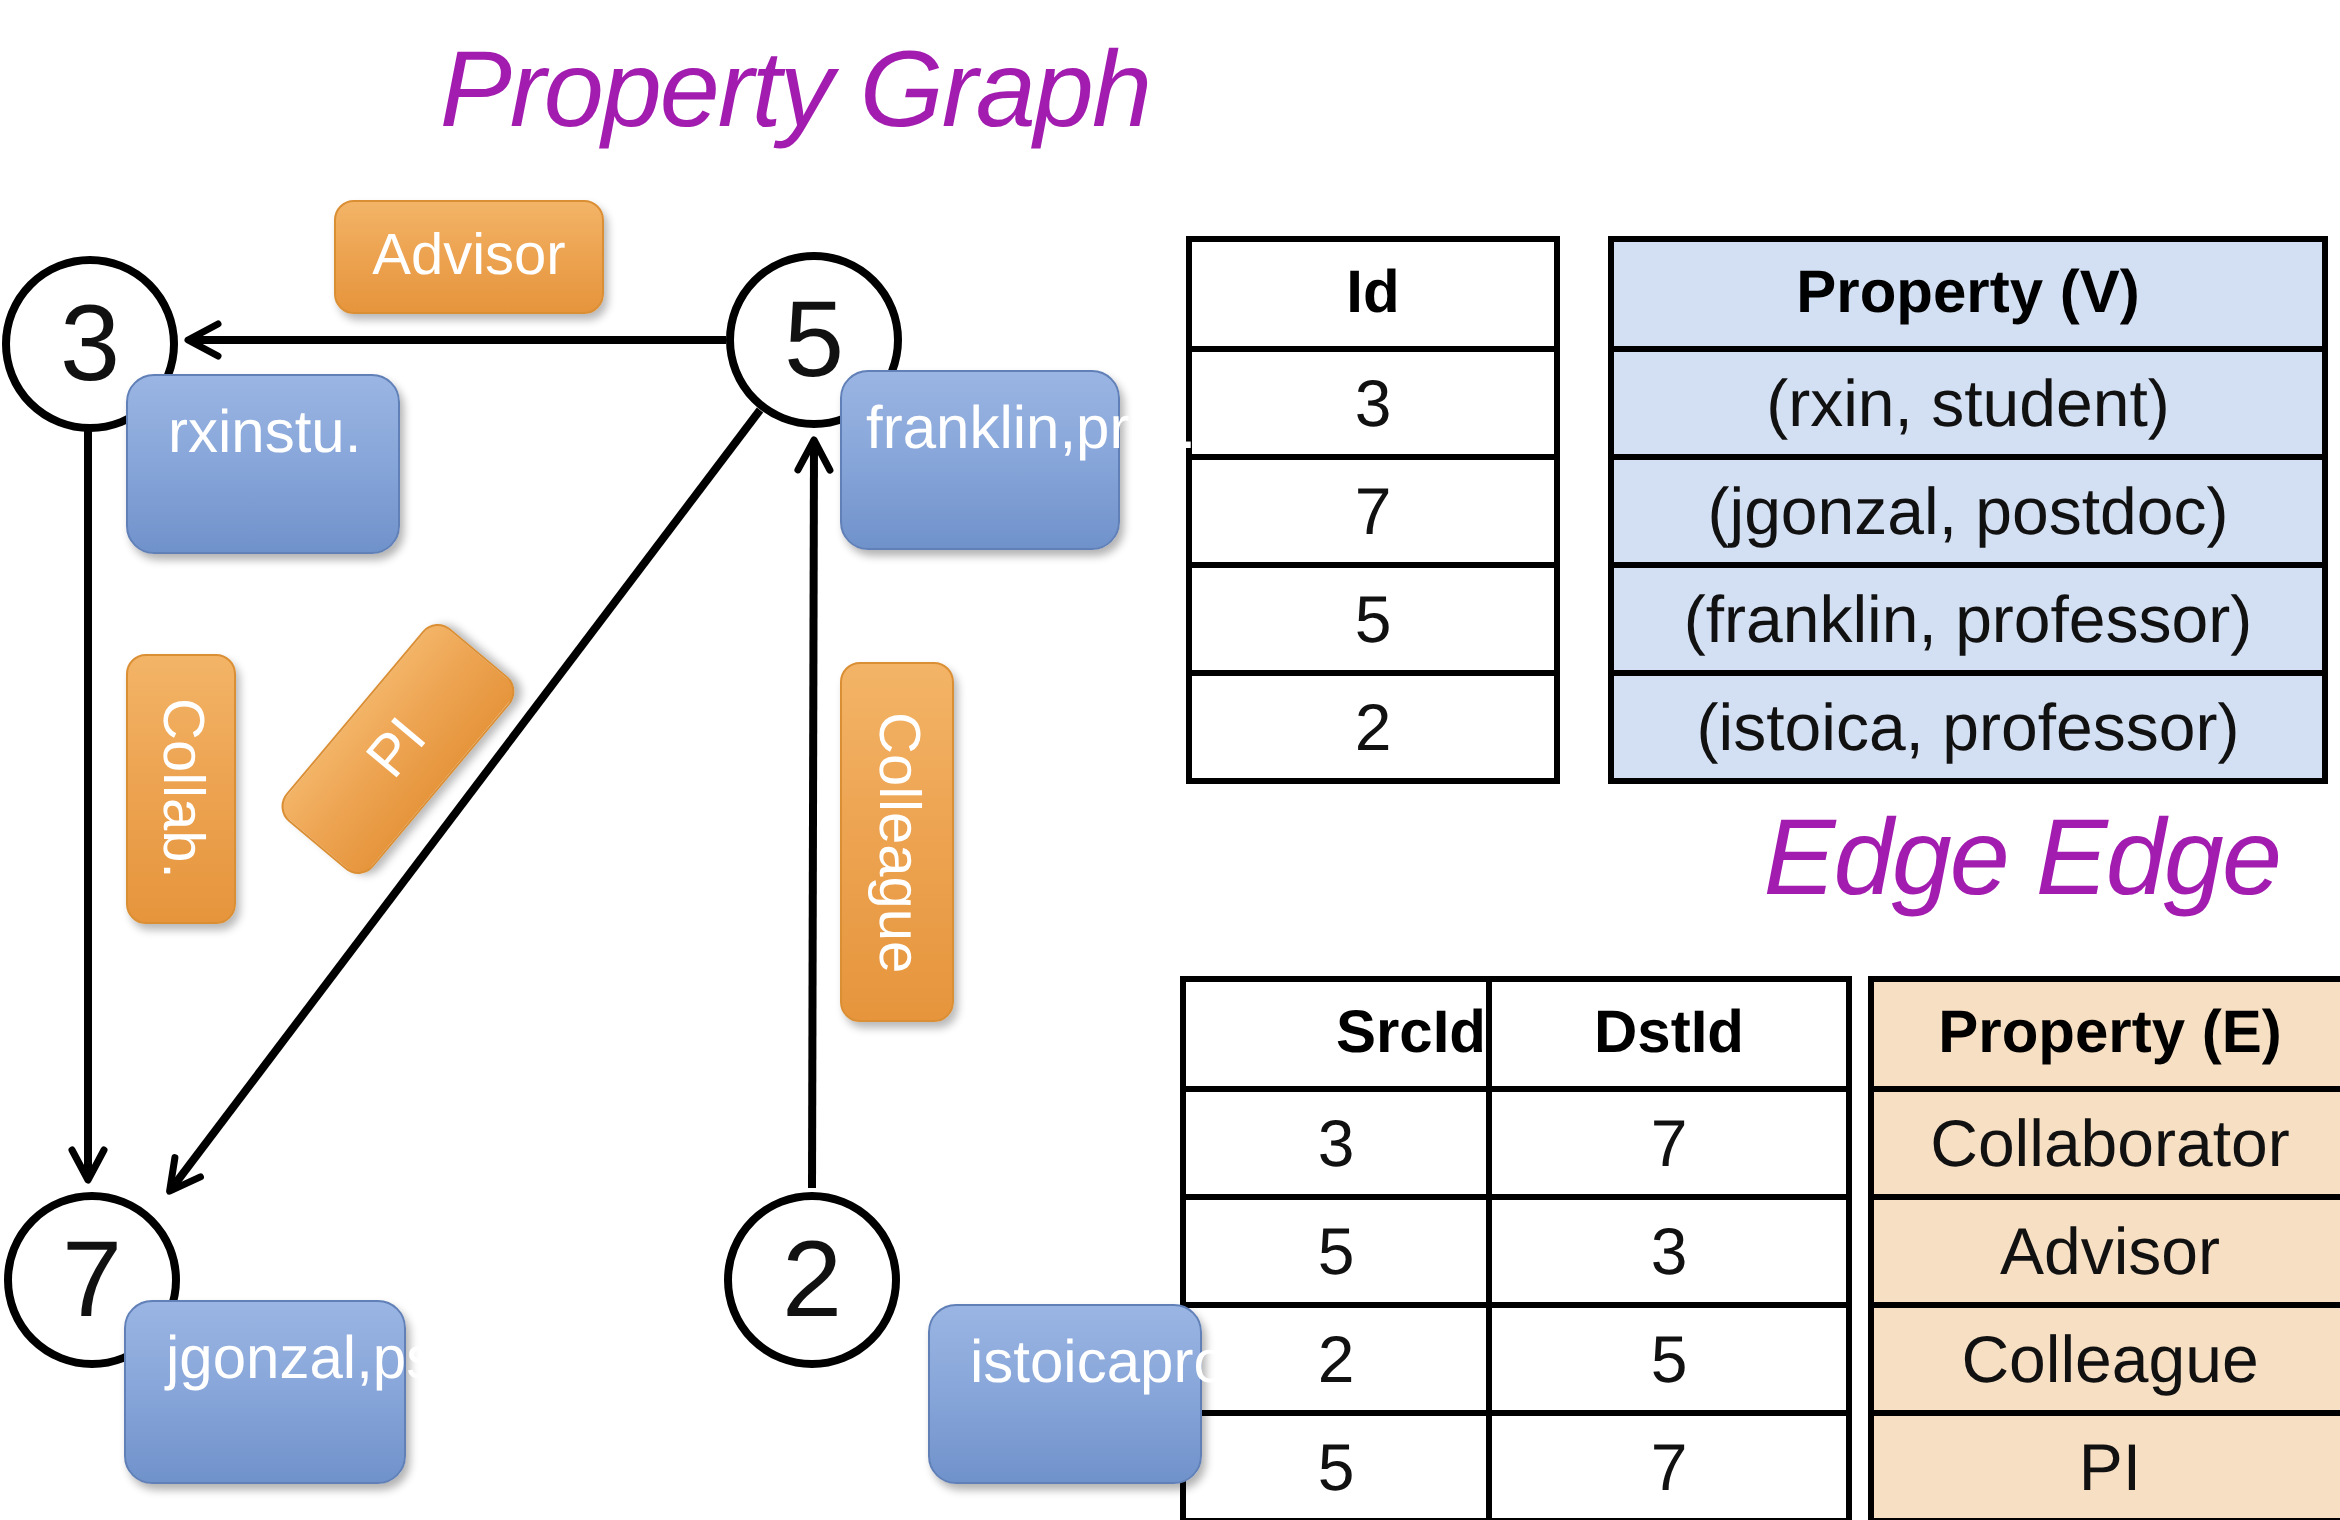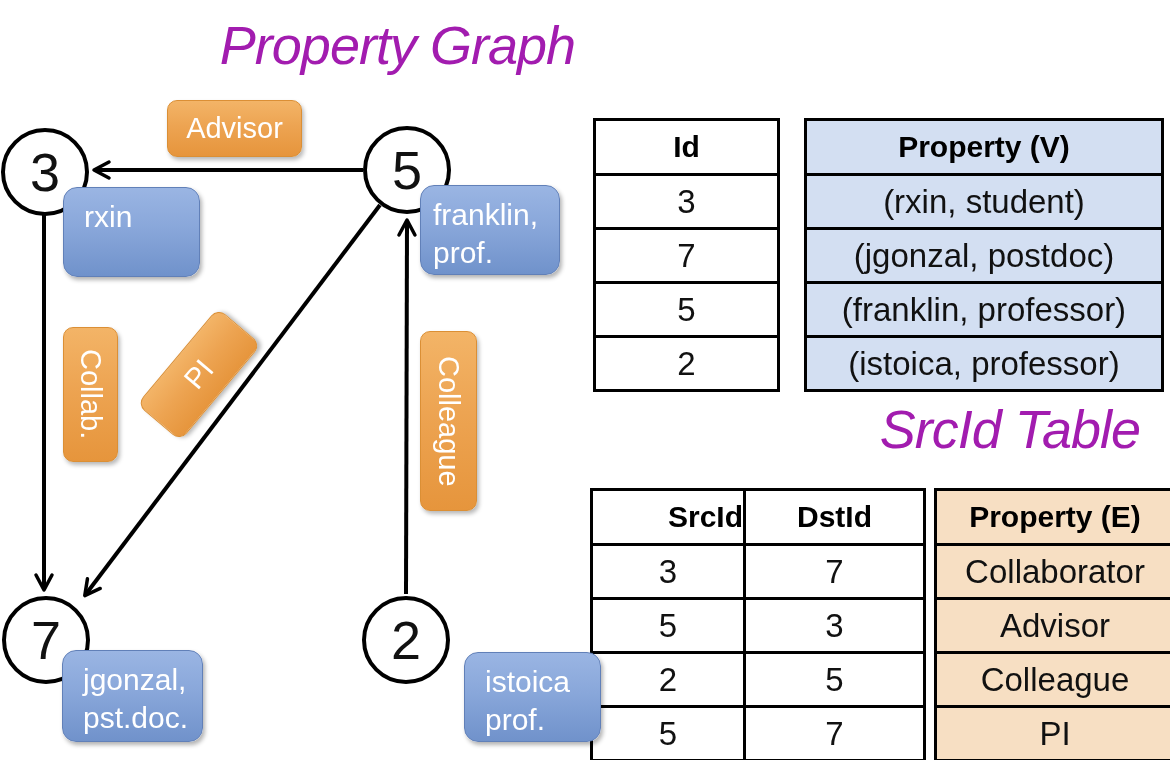--- a/index.html
+++ b/index.html
@@ -16,21 +16,21 @@
   .node{
     position:absolute;width:88px;height:88px;border:4px solid #000;border-radius:50%;
     background:#fff;box-sizing:border-box;display:flex;align-items:center;justify-content:center;
     z-index:2;font-size:54px;color:#111;
   }
   .vprop{
     position:absolute;z-index:3;box-sizing:border-box;border-radius:14px;
     background:linear-gradient(180deg,#9ab5e3 0%,#89a7da 45%,#7092cb 100%);
     border:1px solid #6180b8;box-shadow:2px 3px 4px rgba(0,0,0,0.30);
     color:#fff;font-size:30px;line-height:1.26;padding:10px 8px 0 20px;
-    display:flex;flex-direction:column;
+    display:flex;flex-direction:row;
   }
   .elabel{
     position:absolute;z-index:3;box-sizing:border-box;border-radius:10px;
     background:linear-gradient(180deg,#f3b467 0%,#eda452 45%,#e6953c 100%);
     border:1px solid #db8f35;box-shadow:2px 3px 4px rgba(0,0,0,0.28);
     color:#fff;font-size:29px;display:flex;align-items:center;justify-content:center;
     white-space:nowrap;
   }
   .elabel.vert{writing-mode:vertical-rl;}
   
@@ -74,20 +74,21 @@
   </div>
   <div class="node" style="left:2px;top:596px;">
     <span>7</span>
   </div>
   <div class="node" style="left:362px;top:596px;">
     <span>2</span>
   </div>
 
   <div class="vprop" style="left:63px;top:187px;width:137px;height:90px;">
     <span>rxin</span>
+    <span>stu.</span>
   </div>
   <div class="vprop" style="left:420px;top:185px;width:140px;height:90px;padding-left:12px;">
     <span>franklin,</span>
     <span>prof.</span>
   </div>
   <div class="vprop" style="left:62px;top:650px;width:141px;height:92px;">
     <span>jgonzal,</span>
     <span>pst.doc.</span>
   </div>
   <div class="vprop" style="left:420px;top:652px;width:137px;height:90px;margin-left:44px;">
@@ -135,21 +136,21 @@
       <tr class="drow">
             <td>(franklin, professor)</td>
           </tr>
       <tr class="drow">
             <td>(istoica, professor)</td>
           </tr>
     </tbody>
       </table>
   </div>
 
-  <div class="big-title" style="left:560px;top:398px;width:580px;">SrcId Table</div>
+  <div class="big-title" style="left:560px;top:398px;width:580px;">Edge Edge</div>
 
   <div class="tbl-wrap" style="left:590px;top:488px;gap:8px;">
     <table class="t" style="width:327px;">
       <tbody>
           <tr class="hrow">
         <th style="width:150px;text-align:right;">SrcId</th>
         <th style="width:177px;">DstId</th>
       </tr>
       <tr class="drow">
         <td>3</td>

